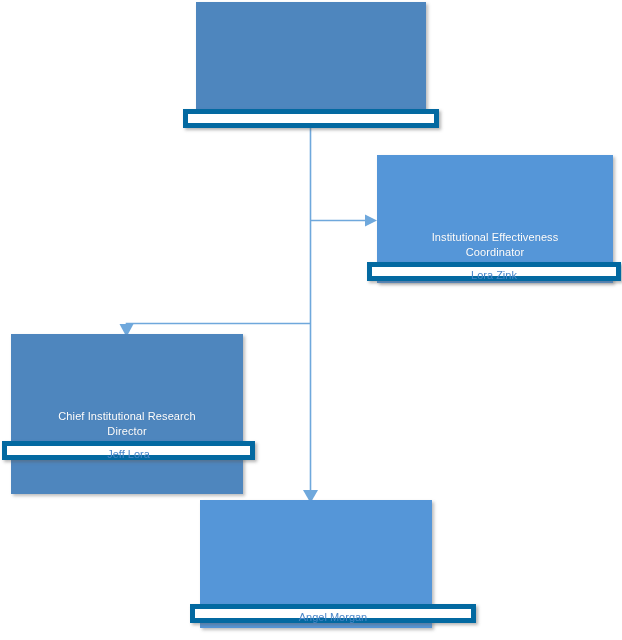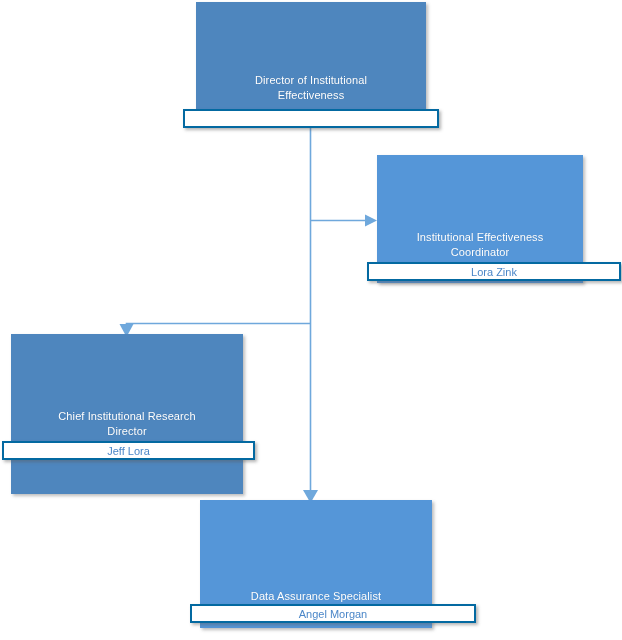--- a/index.html
+++ b/index.html
@@ -52,21 +52,21 @@
     font-size: 11px;
     line-height: 15px;
     letter-spacing: 0.1px;
     padding: 0 6px;
     text-shadow: 0 0 1px rgba(0,0,0,0.15);
   }
   .org-box .name-bar {
     position: absolute;
     box-sizing: border-box;
     background: #ffffff;
-    border: 2px solid #0369a1;
+    border: 5px solid #0369a1;
     color: #4a86c8;
     font-size: 11px;
     line-height: 17px;
     text-align: center;
     height: 19px;
     box-shadow: 2px 2px 3px rgba(90,90,90,0.45);
   }
 
   
   .tone-dark .box-body { background: #4e86be; }
@@ -88,46 +88,39 @@
       <path d="M310.5 323.5 L126.5 323.5 L126.5 327"></path>
     </g>
 
     <polygon points="377,220.5 365,214.5 365,226.5" fill="#6fa8dc"></polygon>
     <polygon points="126.5,337 119.5,324 133.5,324" fill="#6fa8dc"></polygon>
     <polygon points="310.5,503 303,490 318,490" fill="#6fa8dc"></polygon>
   </svg>
 
   <div class="org-box tone-dark" style="left:196px; top:2px; width:230px; height:122px;">
     <div class="box-body"></div>
-    <div class="box-title" style="top:71px;">
-      <div>Director of Institutional</div>
-      <div>Effectiveness</div>
-    </div>
     <div class="name-bar" style="left:-13px; top:107px; width:256px;"></div>
   </div>
 
-  <div class="org-box tone-light" style="left:377px; top:155px; width:206px; height:128px;">
+  <div class="org-box tone-light" style="left:377px; top:155px; width:236px; height:128px;">
     <div class="box-body"></div>
     <div class="box-title" style="top:75px;">
       <div>Institutional Effectiveness</div>
       <div>Coordinator</div>
     </div>
     <div class="name-bar" style="left:-10px; top:107px; width:254px;">Lora Zink</div>
   </div>
 
   <div class="org-box tone-dark" style="left:11px; top:334px; width:232px; height:160px;">
     <div class="box-body"></div>
     <div class="box-title" style="top:75px;">
       <div>Chief Institutional Research</div>
       <div>Director</div>
     </div>
     <div class="name-bar" style="left:-9px; top:107px; width:253px;">Jeff Lora</div>
   </div>
 
   <div class="org-box tone-light" style="left:200px; top:500px; width:232px; height:128px;">
     <div class="box-body"></div>
-    <div class="box-title" style="top:89px;">
-      <div>Data Assurance Specialist</div>
-    </div>
     <div class="name-bar" style="left:-10px; top:104px; width:286px;">Angel Morgan</div>
   </div>
 
 </div>
 
 </body></html>

